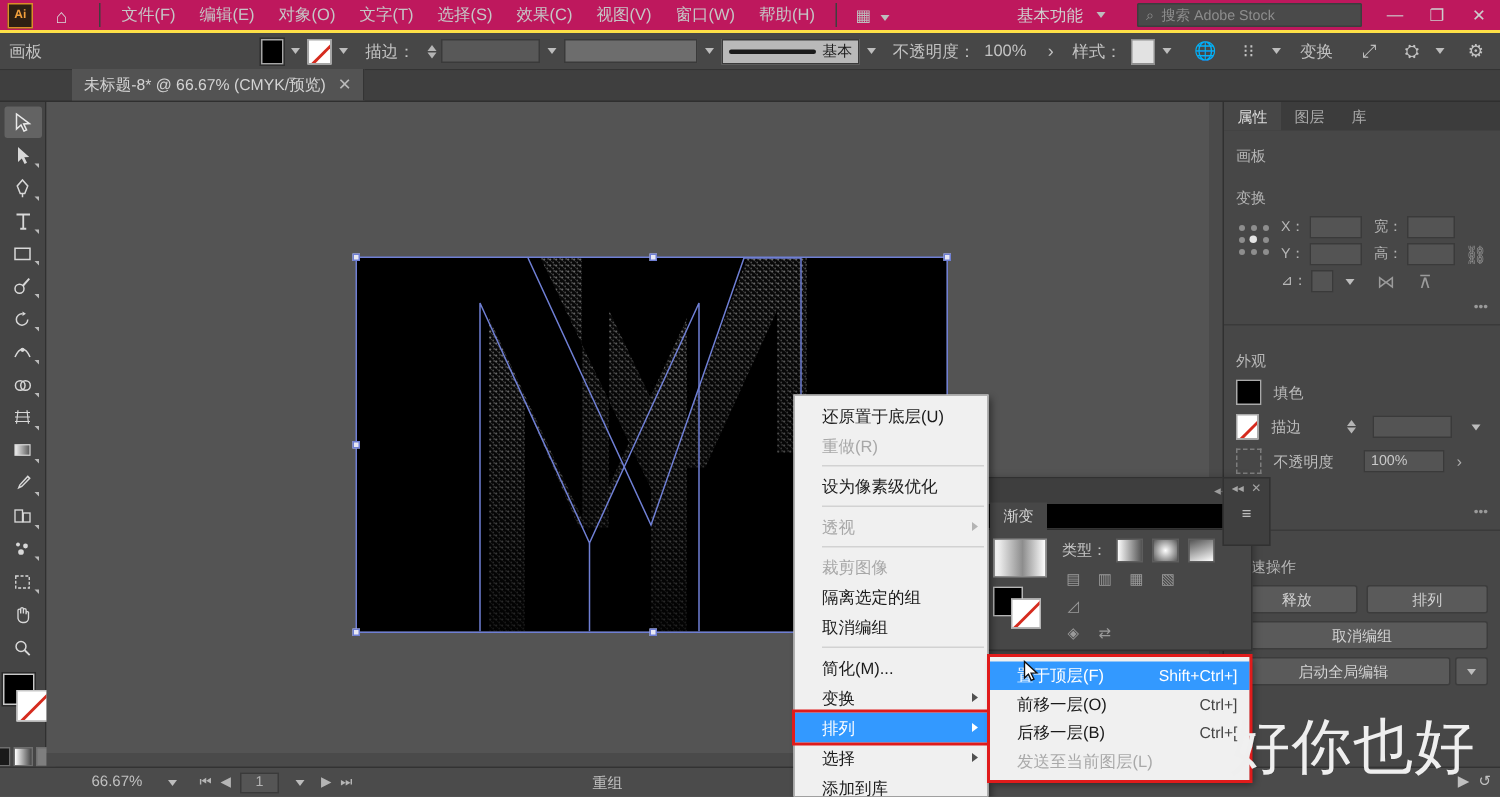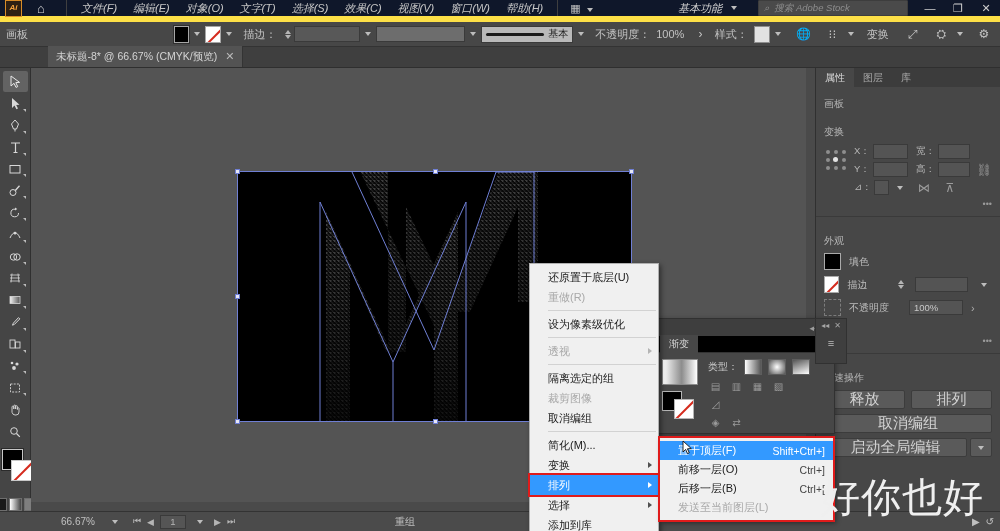--- a/index.html
+++ b/index.html
@@ -10,24 +10,23 @@
     font-family: "Liberation Sans", "DejaVu Sans", sans-serif;
     font-size: 11px;
     color: #c9c9c9;
     -webkit-font-smoothing: antialiased;
   }
   #app { position: relative; width: 1000px; height: 531px; }
 
   
   .menubar {
     position: absolute; top: 0; left: 0; width: 1000px; height: 22px;
-    background: #0f172a;
+    background: #be185d;
     display: flex; align-items: center;
-    border-bottom: 6px solid #fde047;
-    font-style: italic;
+    border-bottom: 2px solid #fde047;
   }
   .ai-logo {
     width: 17px; height: 17px; margin-left: 5px; margin-right: 8px;
     background: #2e2013; border: 1px solid #d98d28;
     color: #f2a03c; font-size: 8px; font-weight: bold;
     display: flex; align-items: center; justify-content: center;
     line-height: 1;
   }
   .home-icon {
     width: 22px; height: 22px; display: flex; align-items: center; justify-content: center;
@@ -262,21 +261,21 @@
   .appear-row { display: flex; align-items: center; gap: 8px; margin-bottom: 6px; }
   .ap-sw1 { width: 17px; height: 17px; background: #000; border: 1px solid #aaa; }
   .ap-sw2 { width: 17px; height: 17px; background: #fff; border: 1px solid #aaa; position: relative; overflow: hidden;}
   .ap-sw2:after { content:''; position:absolute; left:-3px; top:7px; width:26px; height:2px; background:#d52b1e; transform:rotate(-45deg); }
   .ap-sw3 { width: 17px; height: 17px; border: 1px dashed #7d7d7d; }
   .ap-label { font-size: 10px; color: #bcbcbc; width: 44px; }
   .ap-field { height: 15px; background: #545454; border: 1px solid #3a3a3a; display:flex; align-items:center; padding: 0 4px; font-size:9.5px; color:#c9c9c9;}
   .qa-btn {
     height: 19px; background: #5a5a5a; border: 1px solid #3c3c3c; border-radius: 2px;
     display: flex; align-items: center; justify-content: center;
-    font-size: 15px; color: #d2d2d2;
+    font-size: 10px; color: #d2d2d2;
   }
   .qa-row { display: flex; gap: 6px; margin-bottom: 5px; }
   .qa-row > * { flex: 1; }
   .ge-row { display: flex; gap: 3px; }
   .ge-main { flex: 1; }
   .ge-drop { width: 22px; }
 
   
   .minidock {
     position: absolute; left: 815px; top: 318px; width: 32px; height: 46px;
@@ -608,22 +607,22 @@
     <div class="ctxitem">还原置于底层(U)</div>
     <div class="ctxitem disabled">重做(R)</div>
     <div class="ctxsep"></div>
     <div class="ctxitem">设为像素级优化</div>
     <div class="ctxsep"></div>
     <div class="ctxitem disabled">
       <span>透视</span>
       <span class="sub"></span>
     </div>
     <div class="ctxsep"></div>
+    <div class="ctxitem disabled">裁剪图像</div>
     <div class="ctxitem">隔离选定的组</div>
-    <div class="ctxitem disabled">裁剪图像</div>
     <div class="ctxitem">取消编组</div>
     <div class="ctxsep"></div>
     <div class="ctxitem">简化(M)...</div>
     <div class="ctxitem">
       <span>变换</span>
       <span class="sub"></span>
     </div>
     <div class="ctxitem highlight">
       <span>排列</span>
       <span class="sub"></span>

